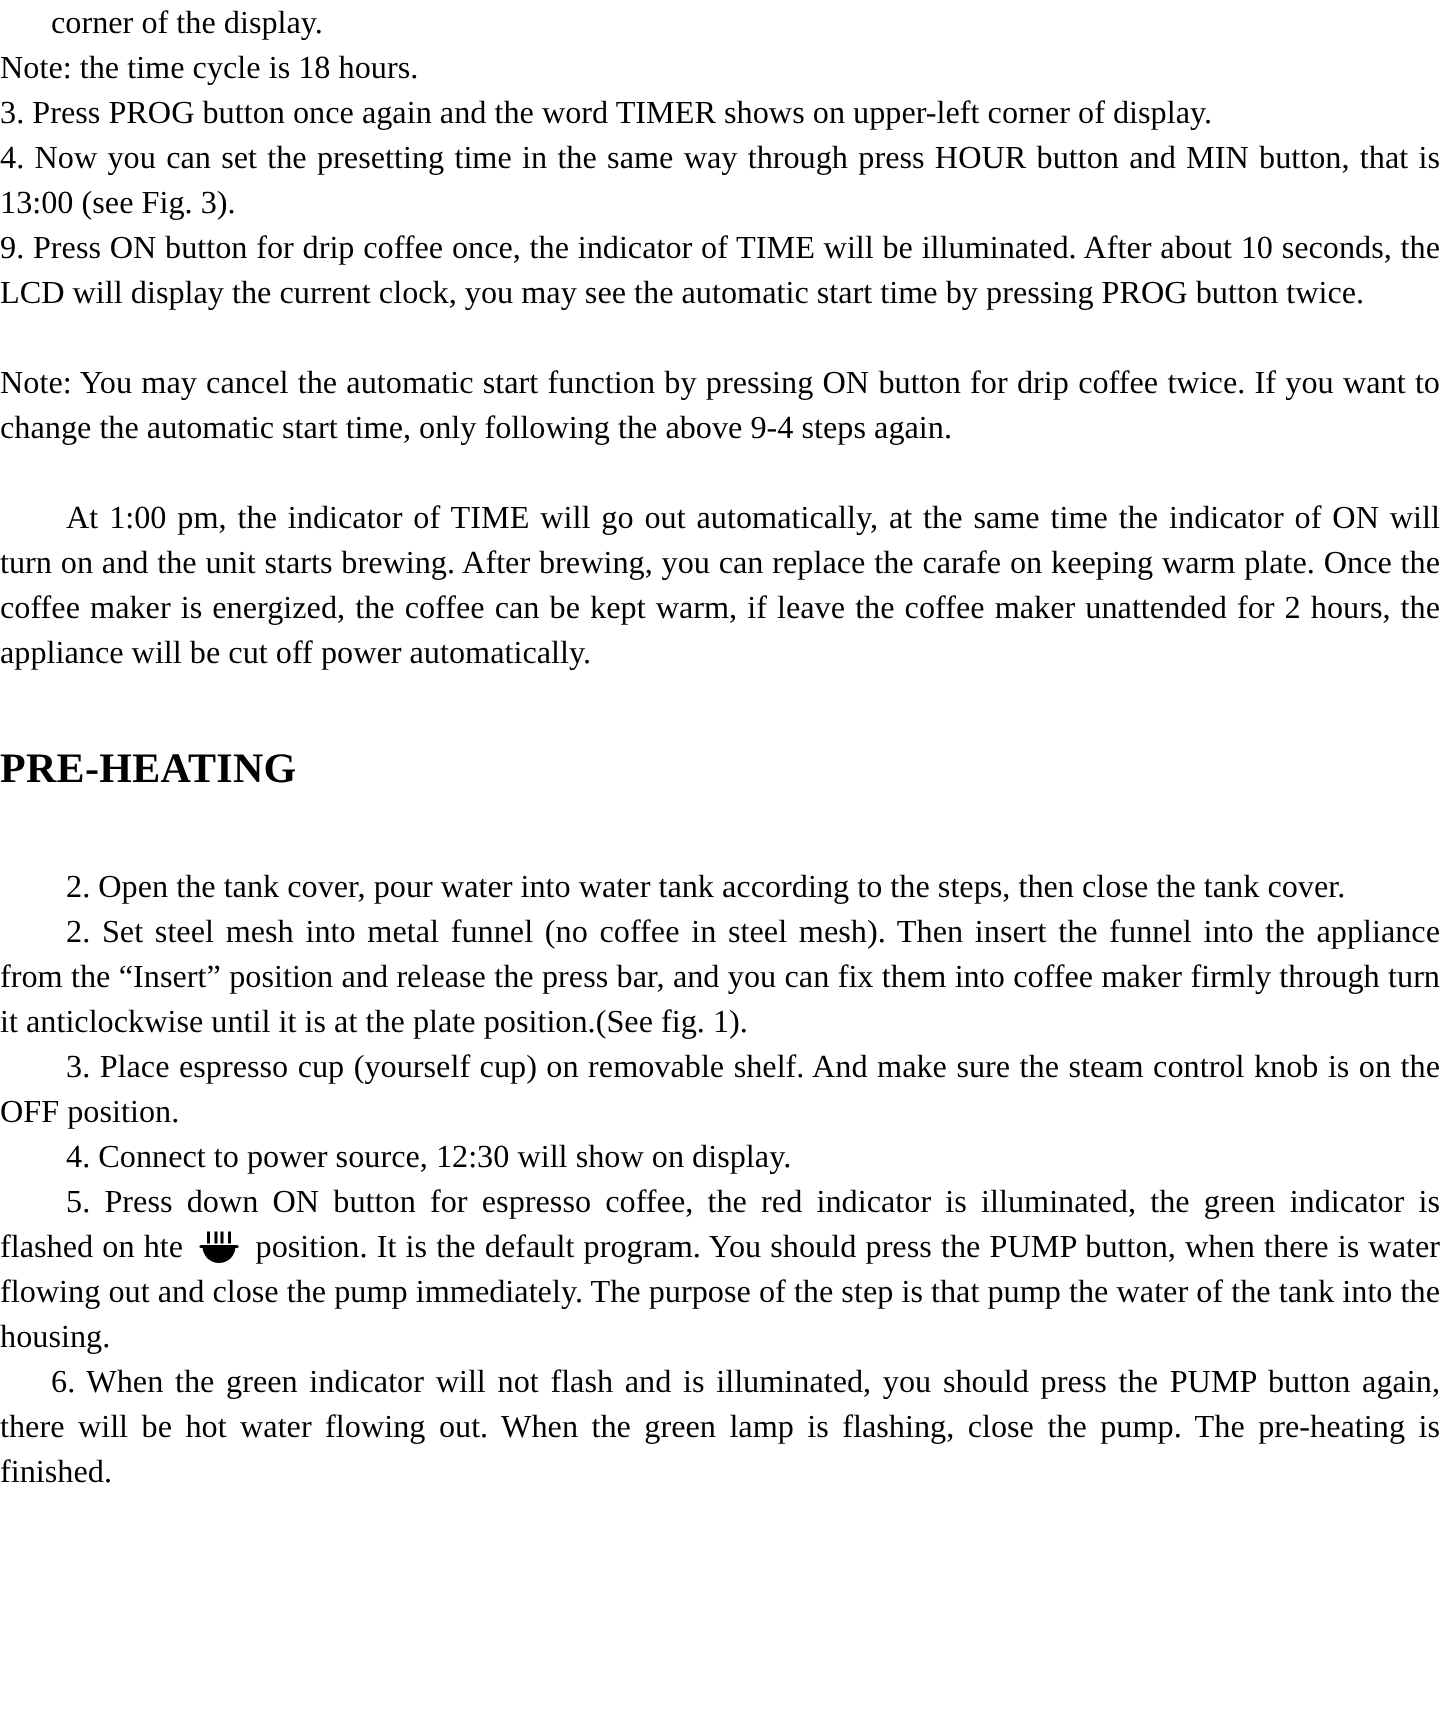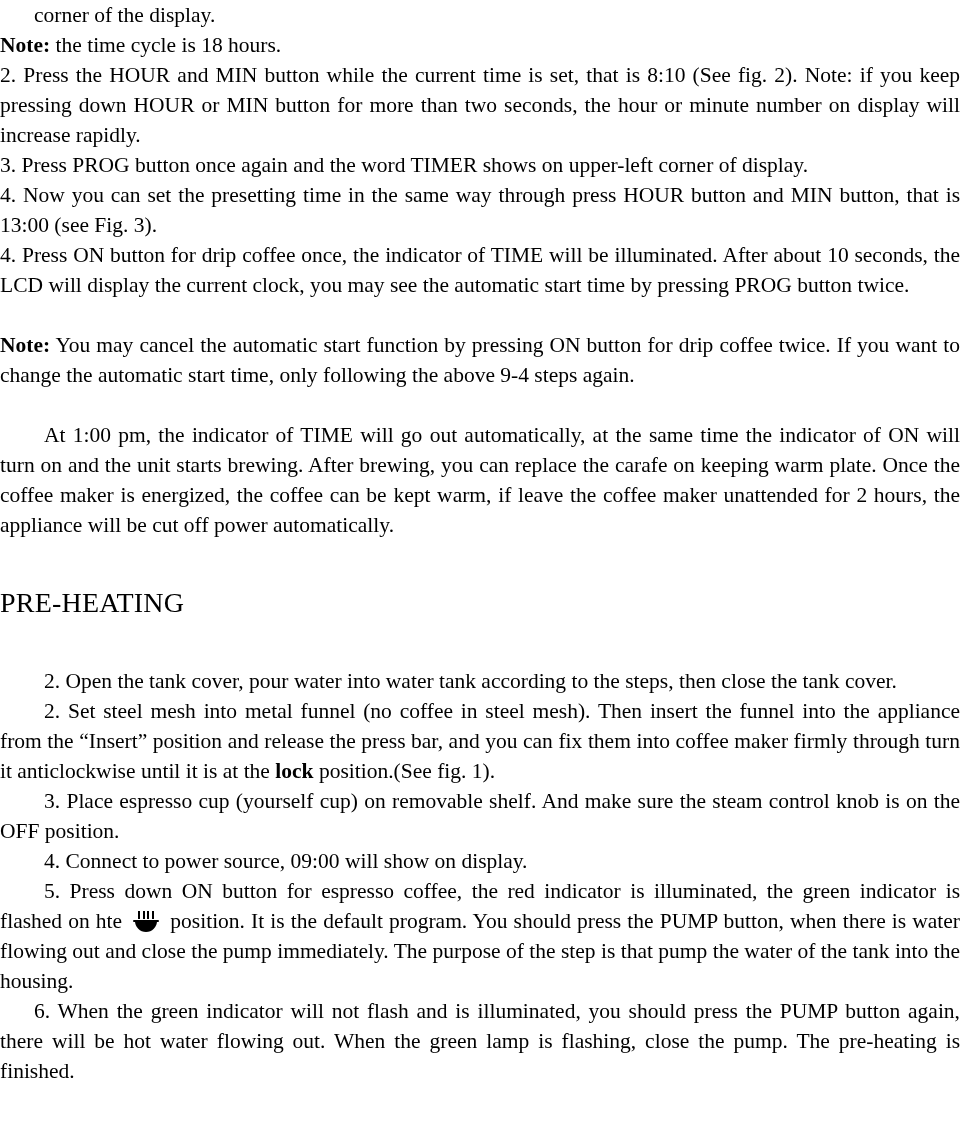--- a/index.html
+++ b/index.html
@@ -34,29 +34,29 @@
   }
   p {
     margin: 0;
     padding: 0;
     text-align: justify;
   }
   p.last-left > span.lastline,
   p.nofill {
     text-align: left;
   }
-  .b { font-weight: bold; }
+  .b { font-weight: normal; }
   .indent-sm { display: inline-block; width: 34px; }
   .indent-md { display: inline-block; width: 44px; }
   .gap { height: 30px; }
   .gap-half { height: 14px; }
 
   .heading {
     font-size: 28px;
-    font-weight: normal;
+    font-weight: bold;
     line-height: 38px;
     letter-spacing: 0.2px;
     text-align: left;
     margin: 0;
     padding: 0;
   }
 
   .bold-para {
     font-weight: bold;
     text-align: justify;
@@ -111,34 +111,31 @@
   <div class="body-text">
 
     <p class="block nofill">
       <span class="indent-sm"></span><span>corner of the display.</span>
     </p>
 
     <p class="block nofill">
       <span class="b">Note:</span><span> the time cycle is 18 hours.</span>
     </p>
 
-    <p class="block">
-      <span>2. Press the HOUR and MIN button while the current time is set, that is 8:10 (See fig. 2). Note: if you keep pressing down HOUR or MIN button for more than two seconds, the hour or minute number on display will increase rapidly.</span>
-    </p>
 
     <p class="block nofill">
       <span>3. Press PROG button once again and the word TIMER shows on upper-left corner of display.</span>
     </p>
 
     <p class="block">
       <span>4. Now you can set the presetting time in the same way through press HOUR button and MIN button, that is 13:00 (see Fig. 3).</span>
     </p>
 
     <p class="block">
-      <span>4. Press ON button for drip coffee once, the indicator of TIME will be illuminated. After about 10 seconds, the LCD will display the current clock, you may see the automatic start time by pressing PROG button twice.</span>
+      <span>9. Press ON button for drip coffee once, the indicator of TIME will be illuminated. After about 10 seconds, the LCD will display the current clock, you may see the automatic start time by pressing PROG button twice.</span>
     </p>
 
     <div class="gap"></div>
 
     <p class="block">
       <span class="b">Note:</span><span> You may cancel the automatic start function by pressing ON button for drip coffee twice. If you want to change the automatic start time, only following the above 9-4 steps again.</span>
     </p>
 
     <div class="gap"></div>
 
@@ -153,29 +150,29 @@
 
     <div class="gap"></div>
     <div class="gap-half"></div>
 
 
     <p class="block nofill">
       <span class="indent-md"></span><span>2. Open the tank cover, pour water into water tank according to the steps, then close the tank cover.</span>
     </p>
 
     <p class="block">
-      <span class="indent-md"></span><span>2. Set steel mesh into metal funnel (no coffee in steel mesh). Then insert the funnel into the appliance from the “Insert” position and release the press bar, and you can fix them into coffee maker firmly through turn it anticlockwise until it is at the </span><span class="b">lock</span><span> position.(See fig. 1).</span>
+      <span class="indent-md"></span><span>2. Set steel mesh into metal funnel (no coffee in steel mesh). Then insert the funnel into the appliance from the “Insert” position and release the press bar, and you can fix them into coffee maker firmly through turn it anticlockwise until it is at the </span><span class="b">plate</span><span> position.(See fig. 1).</span>
     </p>
 
     <p class="block">
       <span class="indent-md"></span><span>3. Place espresso cup (yourself cup) on removable shelf. And make sure the steam control knob is on the OFF position.</span>
     </p>
 
     <p class="block nofill">
-      <span class="indent-md"></span><span>4. Connect to power source, 09:00 will show on display.</span>
+      <span class="indent-md"></span><span>4. Connect to power source, 12:30 will show on display.</span>
     </p>
 
     <p class="block">
       <span class="indent-md"></span><span>5. Press down ON button for espresso coffee, the red indicator is illuminated, the green indicator is flashed on hte </span><span class="cup-icon"><span class="steam s1"></span><span class="steam s2"></span><span class="steam s3"></span><span class="steam s4"></span><span class="rim"></span><span class="bowl"></span></span><span> position. It is the default program. You should press the PUMP button, when there is water flowing out and close the pump immediately. The purpose of the step is that pump the water of the tank into the housing.</span>
     </p>
 
     <p class="block">
       <span class="indent-sm"></span><span>6. When the green indicator will not flash and is illuminated, you should press the PUMP button again, there will be hot water flowing out. When the green lamp is flashing, close the pump. The pre-heating is finished.</span>
     </p>
 

